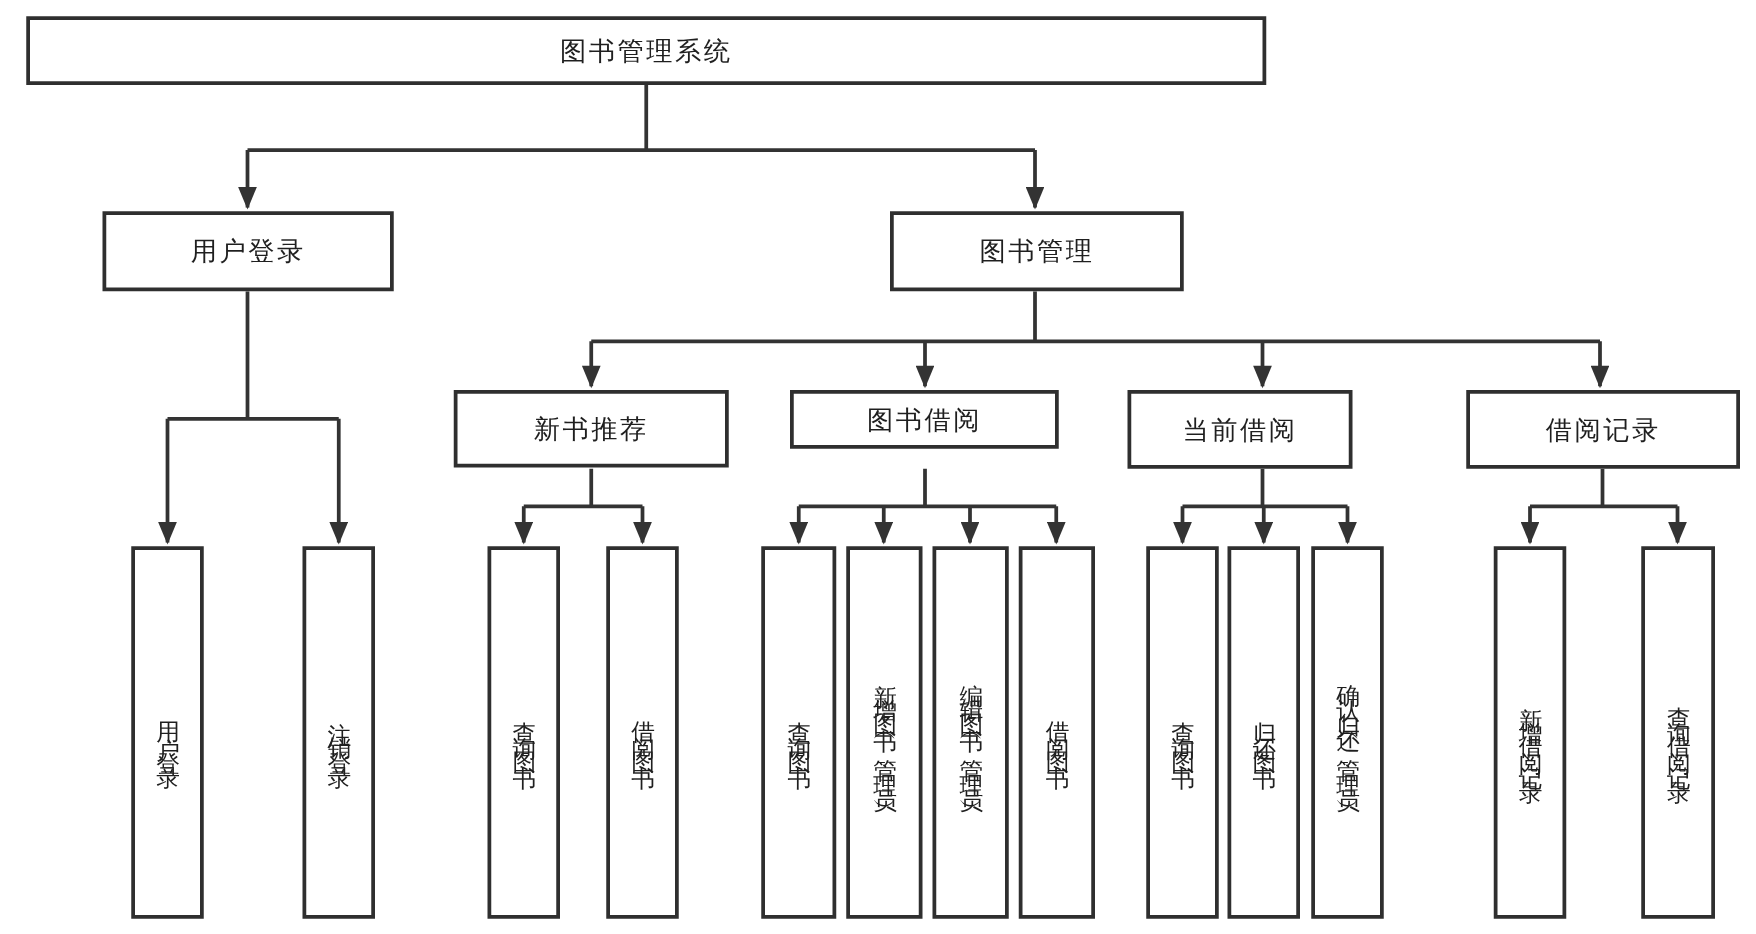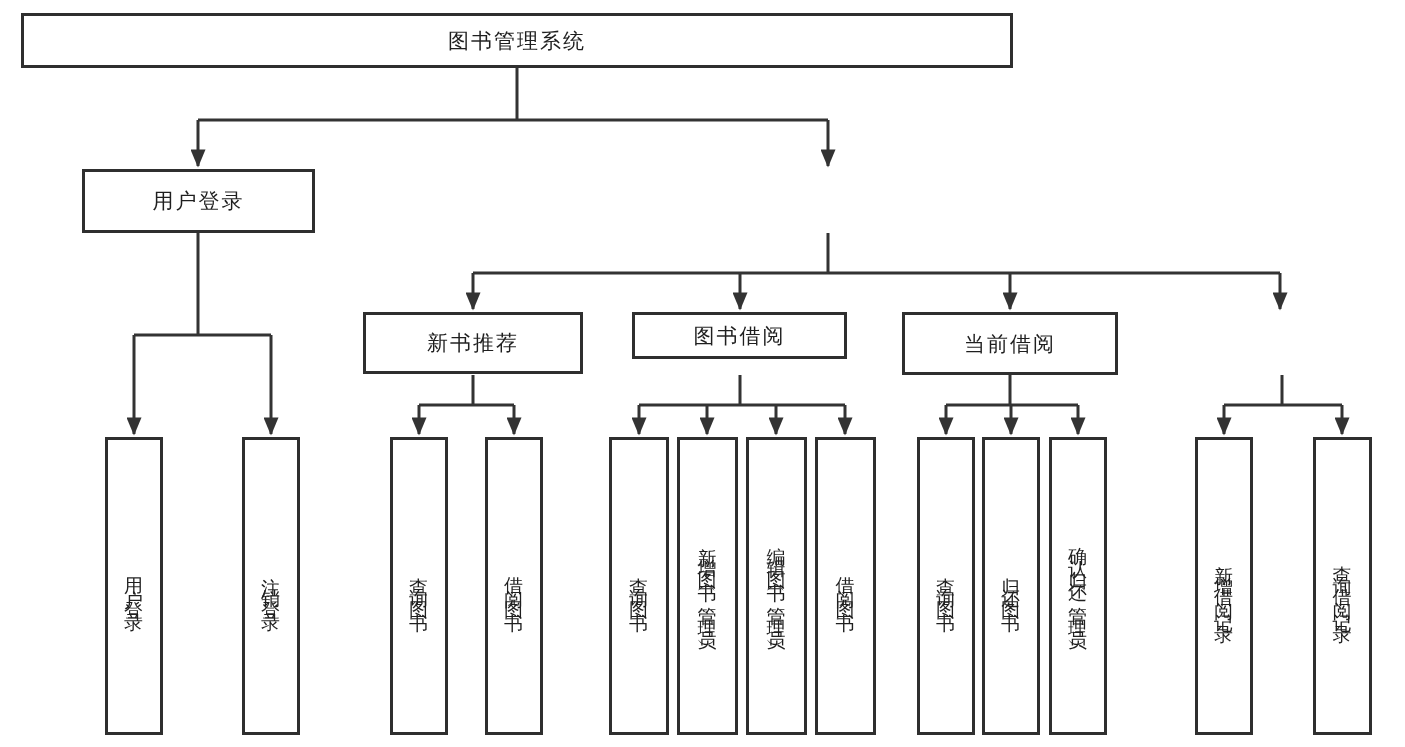--- a/index.html
+++ b/index.html
@@ -105,29 +105,35 @@
     <line class="wire" x1="1342" y1="405" x2="1342" y2="434" marker-end="url(#ah)"></line>
   </svg>
 
   <div class="node" style="left:21px; top:13px; width:992px; height:55px;">
     <span class="hlabel">图书管理系统</span>
   </div>
 
   <div class="node" style="left:82px; top:169px; width:233px; height:64px;">
     <span class="hlabel">用户登录</span>
   </div>
+  <div class="node" style="left:712px; top:169px; width:235px; height:64px;">
+    <span class="hlabel">图书管理</span>
+  </div>
 
   <div class="node" style="left:363px; top:312px; width:220px; height:62px;">
     <span class="hlabel">新书推荐</span>
   </div>
   <div class="node" style="left:632px; top:312px; width:215px; height:47px;">
     <span class="hlabel">图书借阅</span>
   </div>
-  <div class="node" style="left:902px; top:312px; width:216px; height:63px;">
+  <div class="node" style="left:902px; top:312px; width:180px; height:63px;">
     <span class="hlabel">当前借阅</span>
+  </div>
+  <div class="node" style="left:1173px; top:312px; width:219px; height:63px;">
+    <span class="hlabel">借阅记录</span>
   </div>
 
   <div class="node" style="left:105px; top:437px; width:58px; height:298px;">
     <span class="vlabel">用户登录</span>
   </div>
   <div class="node" style="left:242px; top:437px; width:58px; height:298px;">
     <span class="vlabel">注销登录</span>
   </div>
 
   <div class="node" style="left:390px; top:437px; width:58px; height:298px;">

